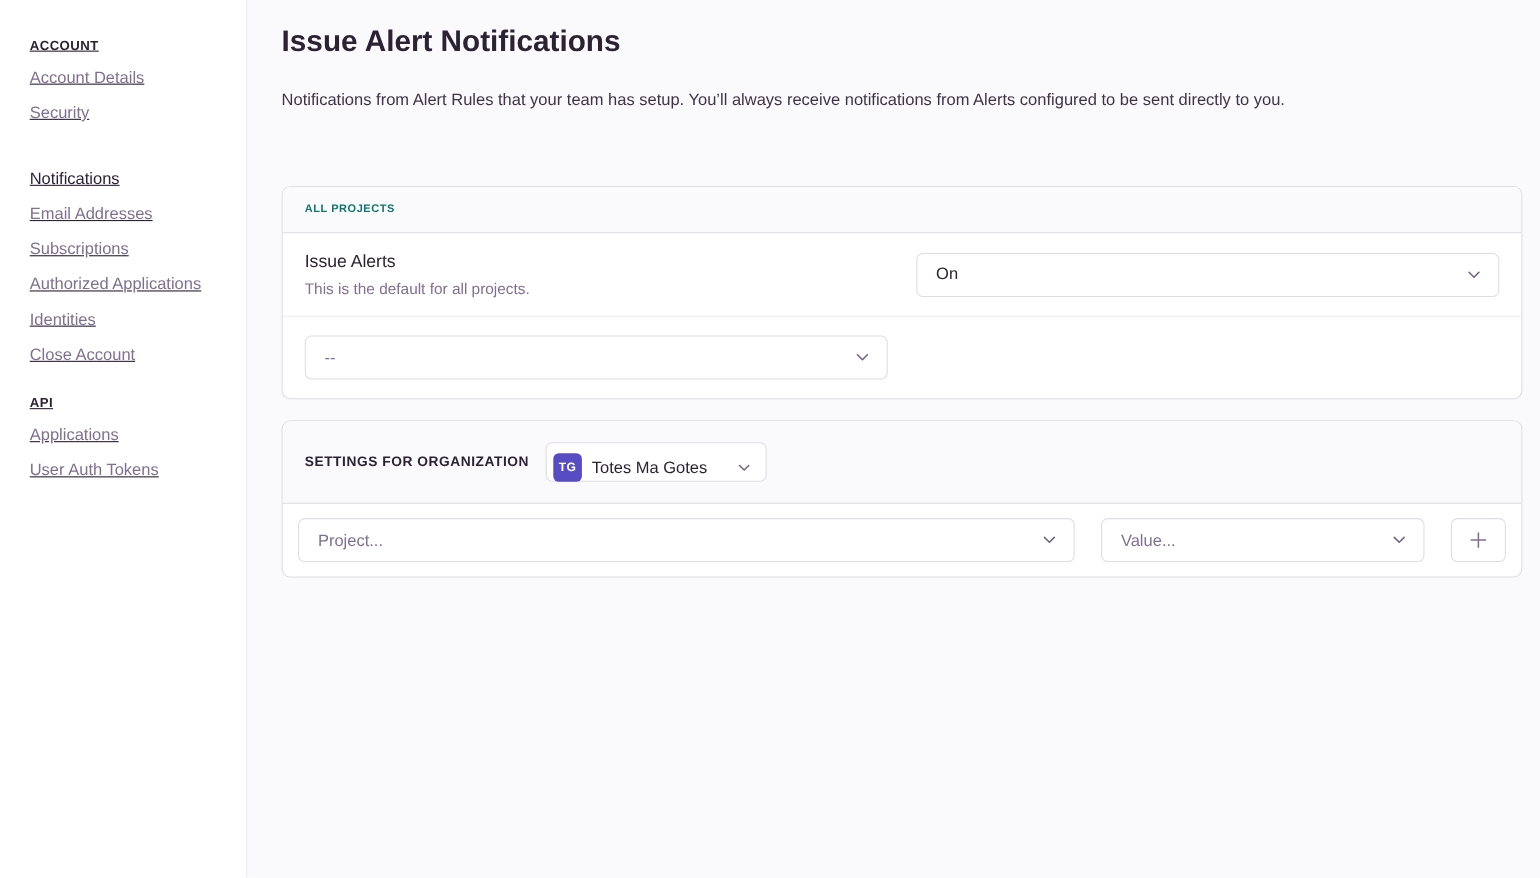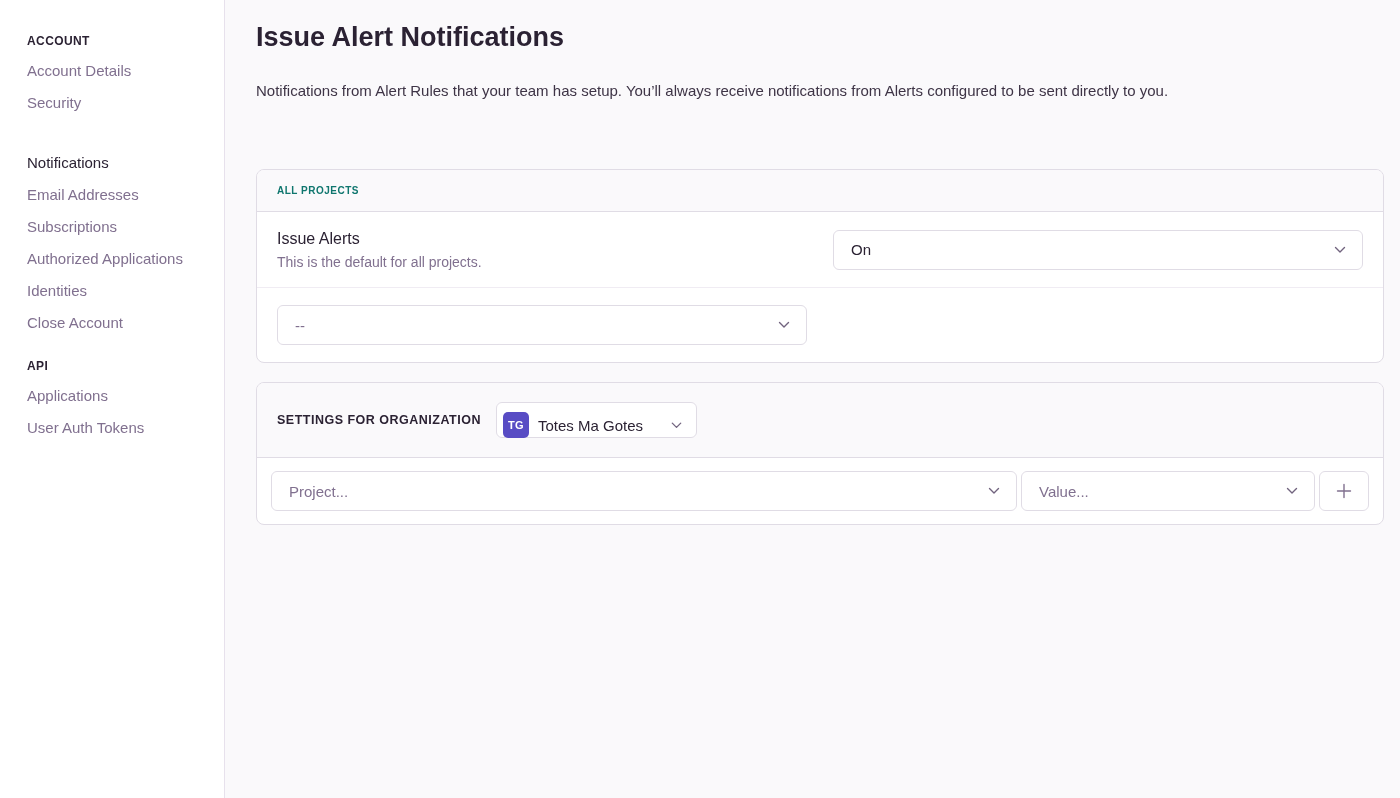--- a/index.html
+++ b/index.html
@@ -12,20 +12,21 @@
   }
   .app { display: flex; width: 1400px; height: 798px; }
 
   
   .sidebar {
     width: 225px;
     flex: 0 0 225px;
     background: #ffffff;
     border-right: 1px solid #e7e1ec;
     padding: 34px 20px 0 27px;
+    text-decoration: underline;
   }
   .nav-section { margin-bottom: 28px; }
   .nav-header {
     font-size: 12px;
     font-weight: 700;
     letter-spacing: 0.4px;
     color: #2b2233;
     margin-bottom: 15px;
   }
   .nav-item {
@@ -133,21 +134,21 @@
     justify-content: center;
     letter-spacing: 0.3px;
     margin-right: 9px;
   }
   .org-name { font-size: 15px; color: #2b2233; margin-right: 26px; }
 
   
   .control-row {
     display: flex;
     align-items: center;
-    gap: 4px;
+    gap: 24px;
     padding: 13px 14px;
   }
   .project-select { flex: 1; }
   .value-select { width: 294px; flex: 0 0 294px; }
   .add-btn {
     width: 50px;
     height: 40px;
     flex: 0 0 50px;
     background: #ffffff;
     border: 1px solid #e0dce5;

